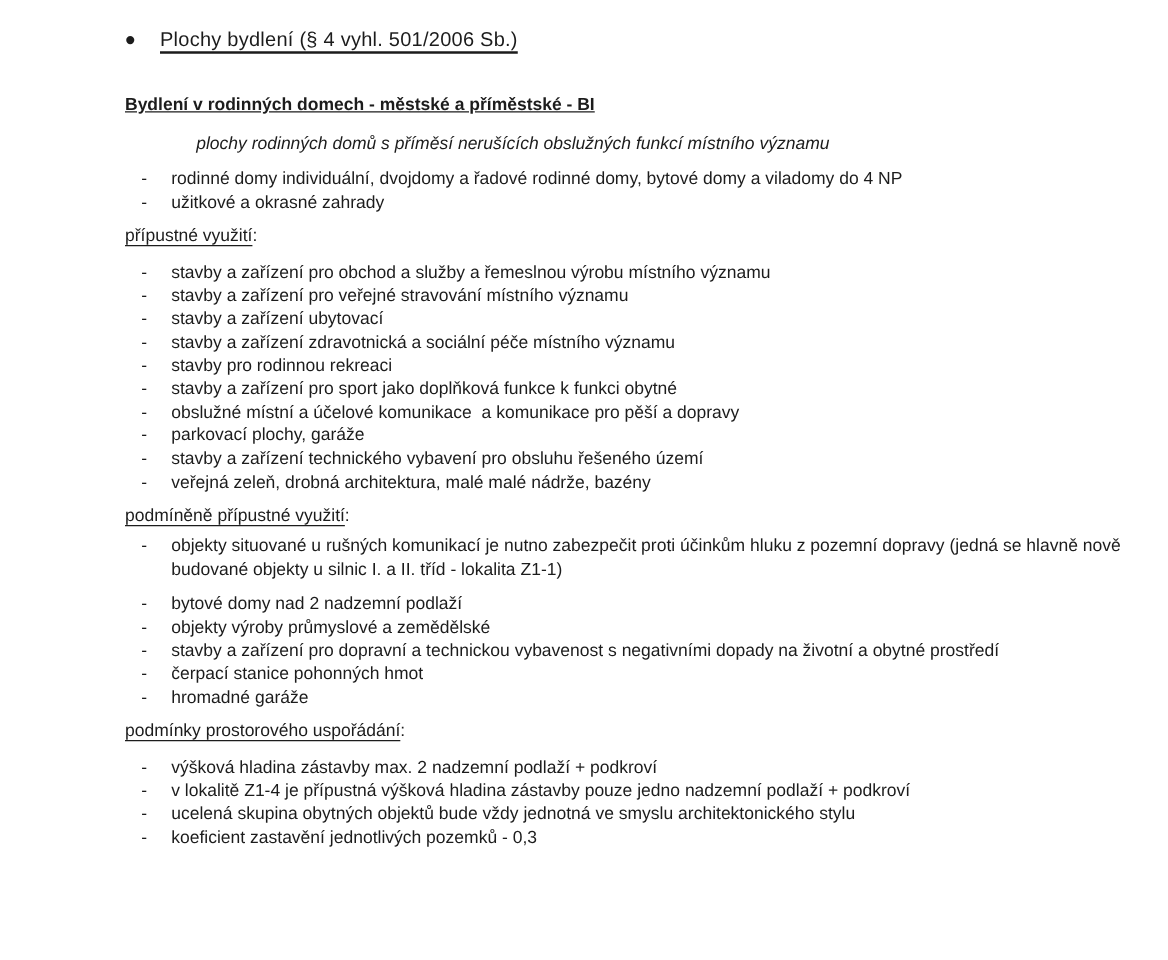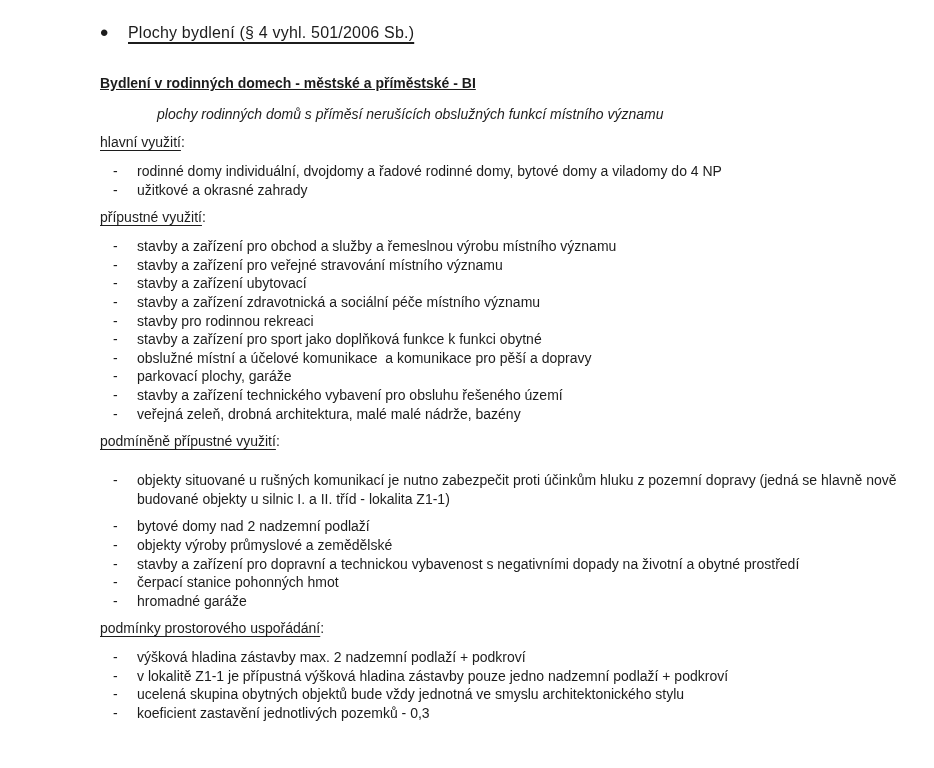--- a/index.html
+++ b/index.html
@@ -61,21 +61,21 @@
     font-size: 14px;
     font-weight: normal;
     margin: 0 0 10px 0;
     line-height: 19px;
   }
   .section-label .u {
     text-decoration: underline;
     text-underline-offset: 3px;
   }
   .section.tight .section-label {
-    margin-bottom: 20px;
+    margin-bottom: 5px;
   }
   .item-list {
     list-style: none;
     margin: 0;
     padding: 0 0 0 13px;
   }
   .item {
     display: flex;
     align-items: flex-start;
   }
@@ -97,21 +97,20 @@
     <span class="bullet">•</span>
     <h1 class="doc-title">Plochy bydlení (§ 4 vyhl. 501/2006 Sb.)</h1>
   </div>
 
   <h2 class="zone-subtitle">Bydlení v rodinných domech - městské a příměstské - BI</h2>
 
   <p class="intro">plochy rodinných domů s příměsí nerušících obslužných funkcí místního významu</p>
 
   <div id="sections">
   <section class="section">
-    <h3 class="section-label"><span class="u">hlavní využití</span><span class="colon">:</span></h3>
     <ul class="item-list">
   <li class="item">
     <span class="marker">-</span>
     <span class="item-text">rodinné domy individuální, dvojdomy a řadové rodinné domy, bytové domy a viladomy do 4 NP</span>
   </li>
 
   <li class="item">
     <span class="marker">-</span>
     <span class="item-text">užitkové a okrasné zahrady</span>
   </li>
@@ -215,21 +214,21 @@
   <section class="section">
     <h3 class="section-label"><span class="u">podmínky prostorového uspořádání</span><span class="colon">:</span></h3>
     <ul class="item-list">
   <li class="item">
     <span class="marker">-</span>
     <span class="item-text">výšková hladina zástavby max. 2 nadzemní podlaží + podkroví</span>
   </li>
 
   <li class="item">
     <span class="marker">-</span>
-    <span class="item-text">v lokalitě Z1-1 je přípustná výšková hladina zástavby pouze jedno nadzemní podlaží + podkroví</span>
+    <span class="item-text">v lokalitě Z1-4 je přípustná výšková hladina zástavby pouze jedno nadzemní podlaží + podkroví</span>
   </li>
 
   <li class="item">
     <span class="marker">-</span>
     <span class="item-text">ucelená skupina obytných objektů bude vždy jednotná ve smyslu architektonického stylu</span>
   </li>
 
   <li class="item">
     <span class="marker">-</span>
     <span class="item-text">koeficient zastavění jednotlivých pozemků - 0,3</span>

